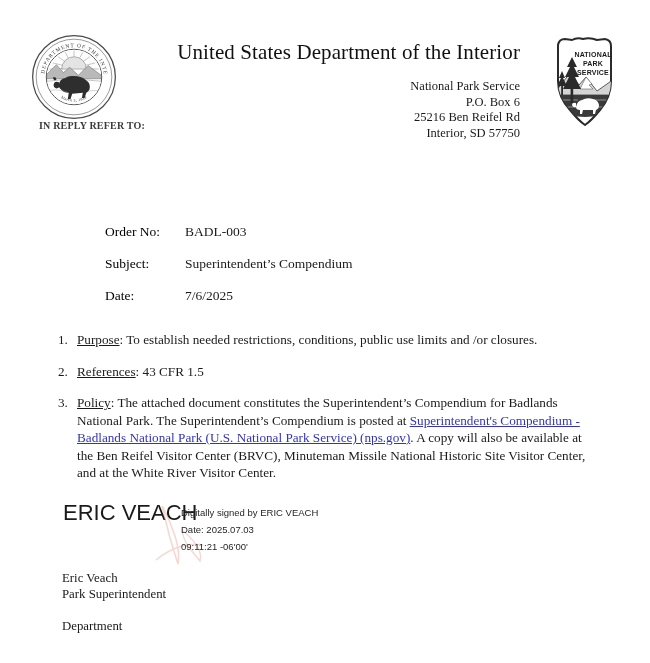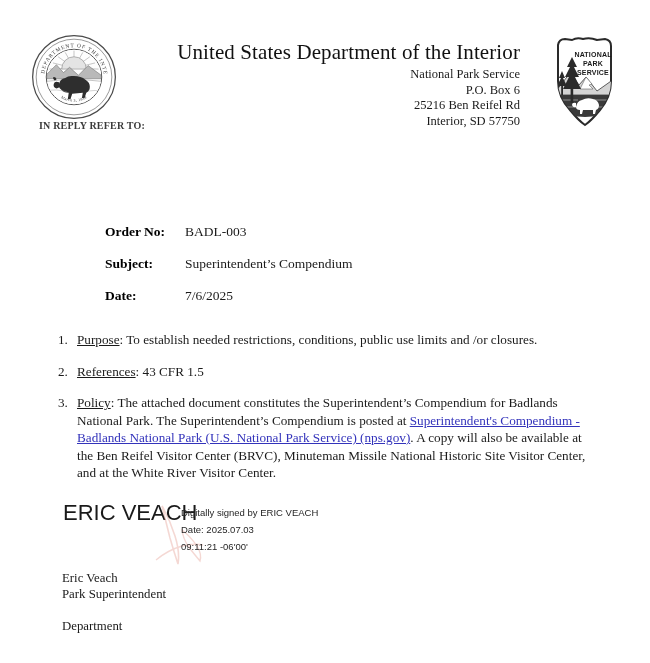--- a/index.html
+++ b/index.html
@@ -62,38 +62,38 @@
     font-size: 21px;
     line-height: 25px;
     letter-spacing: 0.1px;
     color: #111;
   }
   .agency-sub {
     font-size: 12.5px;
     line-height: 15.5px;
     color: #1a1a1a;
   }
-  .agency-sub.first { margin-top: 2px; }
+  .agency-sub.first { margin-top: 14px; }
 
   
   .meta-block {
     position: absolute;
     left: 105px;
     top: 224px;
     width: 460px;
   }
   .meta-row {
     display: flex;
     align-items: baseline;
     height: 32px;
     font-size: 13.5px;
   }
   .meta-label {
     width: 80px;
-    font-weight: bold;
+    font-weight: normal;
     color: #000;
   }
   .meta-value {
     color: #1a1a1a;
   }
 
   
   .clauses {
     position: absolute;
     left: 58px;

